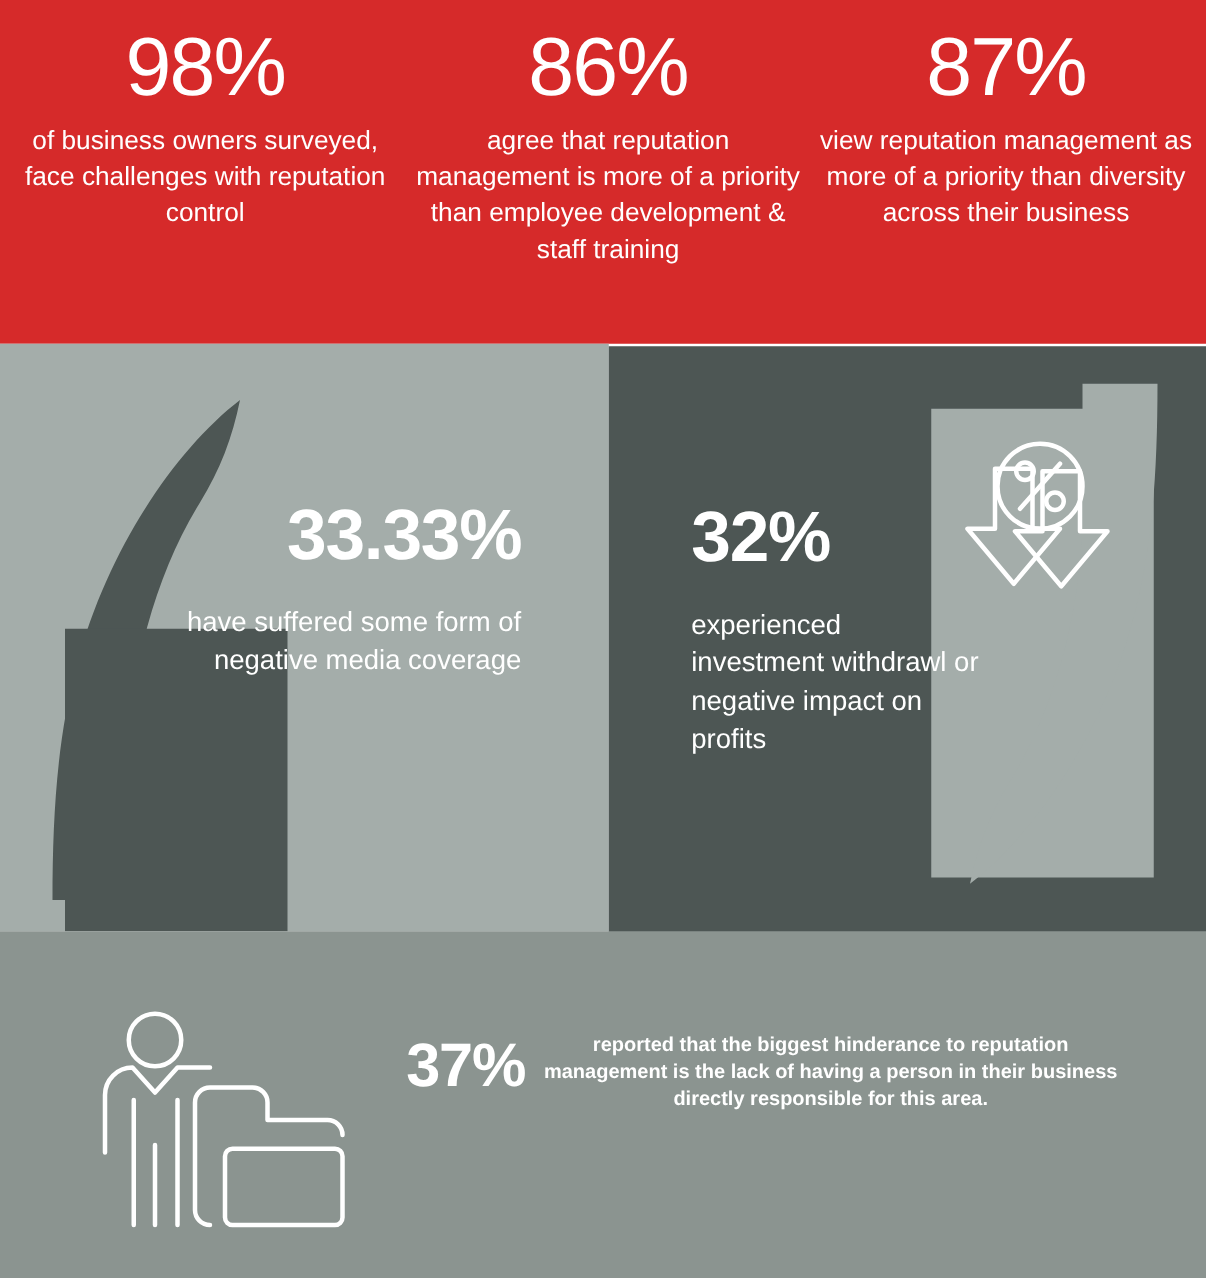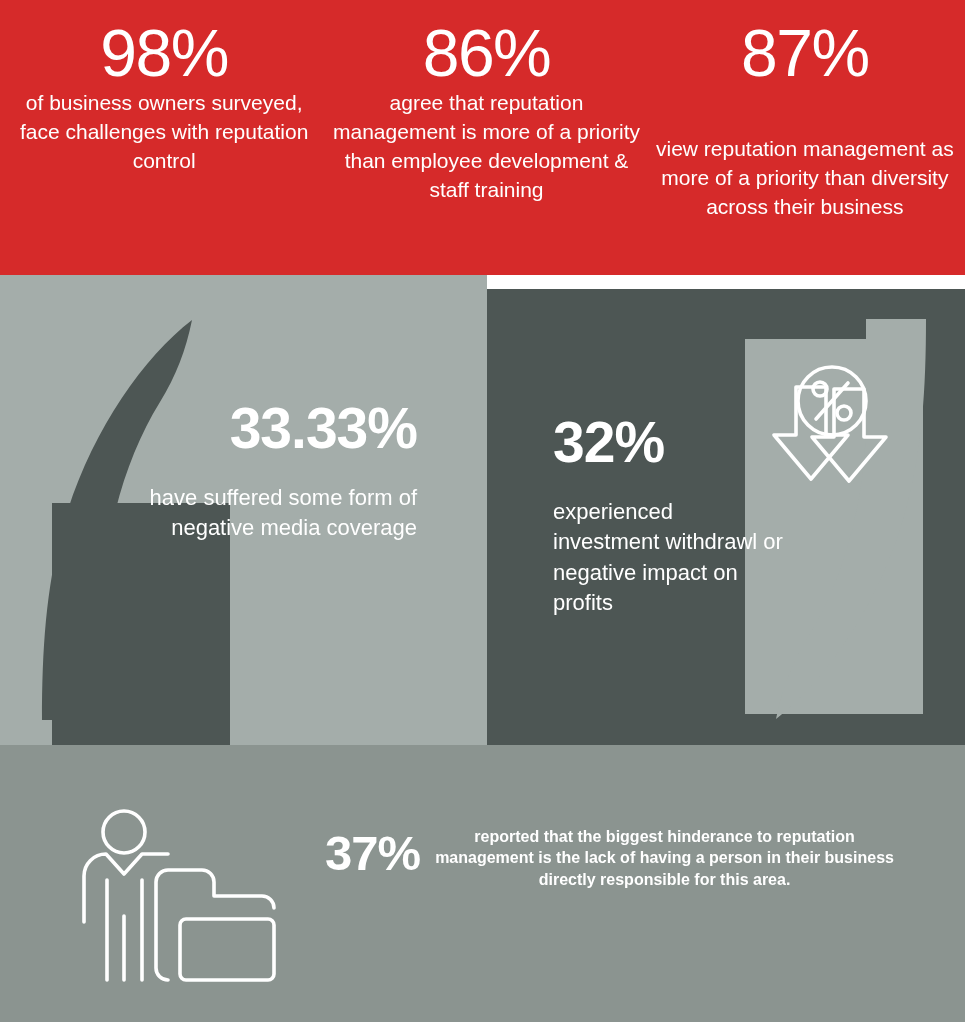--- a/index.html
+++ b/index.html
@@ -18,39 +18,40 @@
     display:flex;
   }
   .red-col {
     flex:1 1 0; display:flex; flex-direction:column;
     align-items:center; justify-content:flex-start;
     padding-top:18px;
     color:#ffffff; text-align:center;
   }
   .red-col:nth-child(1) { padding-left:10px; padding-right:10px; }
   .red-col:nth-child(2) { padding-left:4px; padding-right:4px; }
-  .red-col:nth-child(3) { padding-left:6px; padding-right:6px;gap:46px; }
+  .red-col:nth-child(3) { padding-left:6px; padding-right:6px; }
   .big-pct {
     font-size:66px; font-weight:normal; line-height:1.08;
     letter-spacing:-1.5px;
   }
   .red-sub {
+    margin-top:10px;
     font-size:21px; line-height:1.38; font-weight:400;
   }
 
   
   .band-mid {
     position:absolute; left:0; top:275px; width:867px; height:470px;
   }
   .mid-left {
     position:absolute; left:0; top:0; width:487px; height:470px;
     background:#a4adaa; overflow:hidden;
   }
   .mid-right {
-    position:absolute; left:487px; top:14px; width:478px; height:470px;
+    position:absolute; left:487px; top:2px; width:478px; height:470px;
     background:#4d5654; overflow:hidden;
   }
 
   
   .quote-open {
     position:absolute; left:40px; top:45px; width:200px; height:400px;
     pointer-events:none;
   }
   
   .quote-close {

